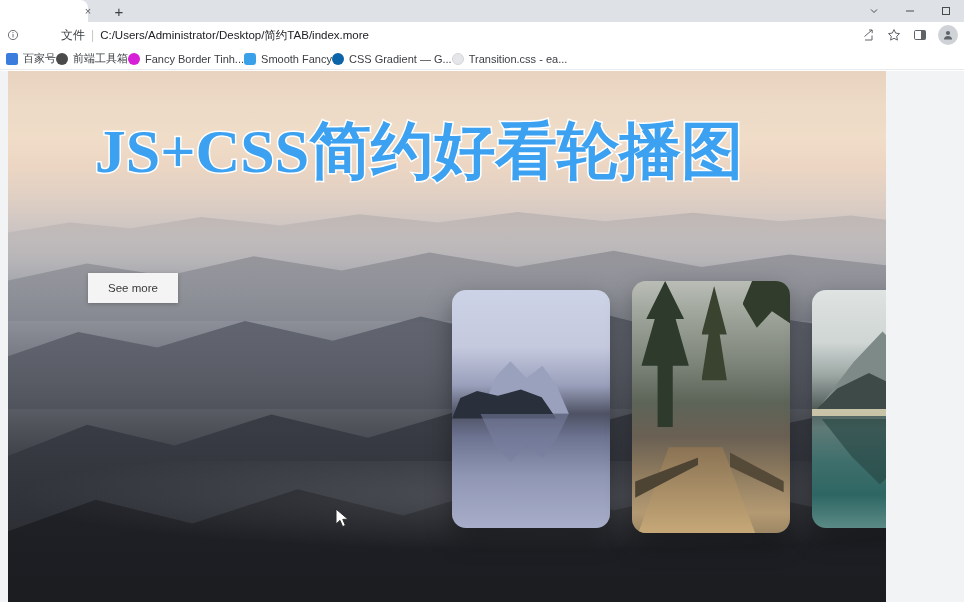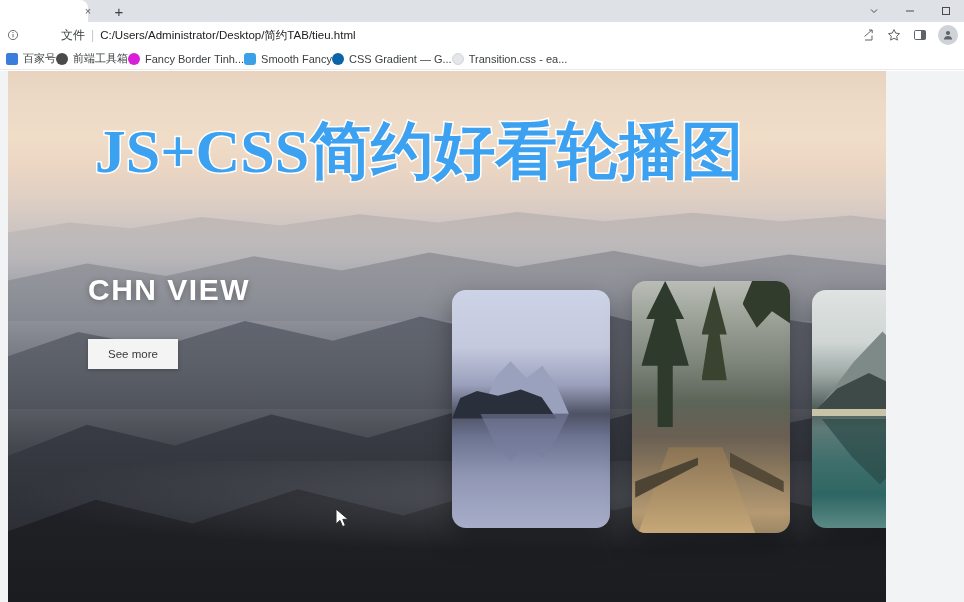--- a/index.html
+++ b/index.html
@@ -242,21 +242,21 @@
     <div class="omnibox">
       <span class="omni-info">
         <svg width="12" height="12" viewBox="0 0 12 12">
             <circle cx="6" cy="6" r="4.6" stroke="#5f6368" stroke-width="0.9" fill="none"></circle>
             <line x1="6" y1="5" x2="6" y2="8.4" stroke="#5f6368" stroke-width="0.9"></line>
             <circle cx="6" cy="3.6" r="0.6" fill="#5f6368"></circle>
           </svg>
       </span>
       <span class="omni-kind">文件</span>
       <span class="omni-sep">|</span>
-      <span class="omni-url">C:/Users/Administrator/Desktop/简约TAB/tieu.html</span>
+      <span class="omni-url">C:/Users/Administrator/Desktop/简约TAB/index.more</span>
     </div>
     <div class="tool-icons">
       <div class="tool-icon">
         <svg width="14" height="14" viewBox="0 0 14 14">
             <path d="M4 12h7V7.5" stroke="#5f6368" stroke-width="1" fill="none"></path>
             <path d="M3.5 8.5L11 2M8 2h3.2v3.2" stroke="#5f6368" stroke-width="1" fill="none"></path>
           </svg>
       </div>
       <div class="tool-icon">
         <svg width="14" height="14" viewBox="0 0 14 14">
@@ -312,21 +312,20 @@
       <div class="ridge r1"></div>
       <div class="ridge r2"></div>
       <div class="ridge r3"></div>
       <div class="ridge r4"></div>
       <div class="ridge r5"></div>
       <div class="haze"></div>
 
       <div class="hero-title">JS+CSS简约好看轮播图</div>
 
       <div class="caption">
-        <div class="cap-title">CHN VIEW</div>
         <button class="cap-btn">See more</button>
       </div>
 
       <div class="thumbs">
         <div class="thumb t1">
           <div class="k1"></div>
           <div class="k2"></div>
           <div class="k3"></div>
         </div>
         <div class="thumb t2 tall">

